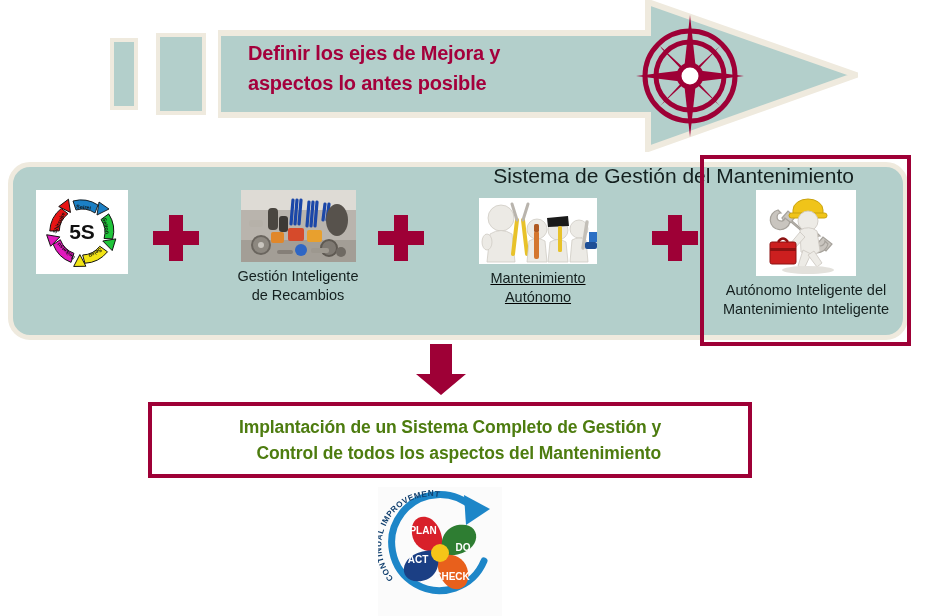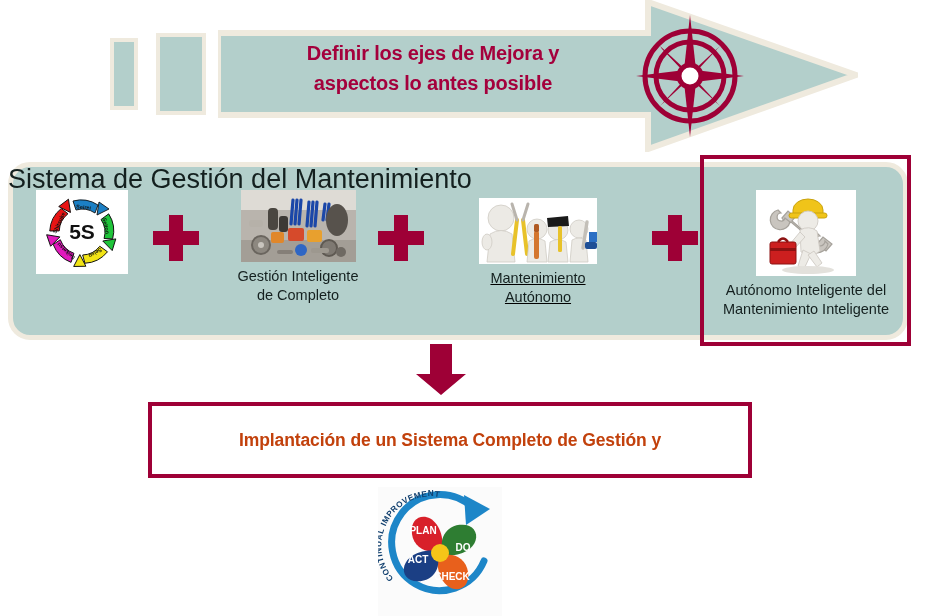--- a/index.html
+++ b/index.html
@@ -26,21 +26,20 @@
   #tick-bar-1 { left: 110px; top: 38px; width: 28px; height: 72px; }
   #tick-bar-2 { left: 156px; top: 33px; width: 50px; height: 82px; }
 
   #banner-arrow { position: absolute; left: 218px; top: 0; width: 640px; height: 152px; }
 
   #banner-text {
     position: absolute;
     left: 248px;
     top: 38px;
     width: 370px;
-    text-align: center;
     color: #a4003c;
     font-weight: bold;
     font-size: 20px;
     line-height: 30px;
     letter-spacing: -0.2px;
   }
   #banner-text .ln { display: block; white-space: nowrap; }
 
   #compass-rose { position: absolute; left: 636px; top: 13px; width: 108px; height: 126px; }
 
@@ -54,22 +53,22 @@
     background: #b3cfcb;
     border: 5px solid #efeade;
     border-radius: 22px;
     box-sizing: border-box;
   }
   #system-panel-title {
     position: absolute;
     left: 8px;
     top: 164px;
     width: 846px;
-    text-align: left;
-    font-size: 27px;
+    text-align: right;
+    font-size: 21px;
     color: #14201f;
     white-space: nowrap;
   }
 
   .pillar {
     position: absolute;
     top: 190px;
     text-align: center;
   }
   .pillar-img {
@@ -132,21 +131,21 @@
     box-sizing: border-box;
     display: flex;
     align-items: center;
     justify-content: center;
   }
   #result-text {
     text-align: right;
     font-weight: bold;
     font-size: 17.5px;
     line-height: 26px;
-    color: #c2410c;
+    color: #4d7c0f;
     letter-spacing: -0.1px;
   }
   #result-text .ln { display: block; white-space: nowrap; }
 
   
   #pdca-wheel {
     position: absolute;
     left: 378px;
     top: 487px;
     width: 124px;
@@ -265,21 +264,21 @@
       <circle cx="88" cy="58" r="8" fill="#7e7972" stroke="#5e5952" stroke-width="2"></circle>
       <circle cx="60" cy="60" r="6" fill="#2f66c4"></circle>
       <rect x="70" y="58" width="18" height="5" rx="2" fill="#9d988f"></rect>
       <rect x="8" y="30" width="14" height="7" rx="3" fill="#b6b1a9"></rect>
       <circle cx="100" cy="62" r="5" fill="#6f6a63"></circle>
       <rect x="36" y="60" width="16" height="4" rx="2" fill="#857f78"></rect>
     </svg>
   </div>
   <div class="pillar-label">
     <span class="ln">Gestión Inteligente</span>
-    <span class="ln">de Completo</span>
+    <span class="ln">de Recambios</span>
   </div>
 </div>
 
 <svg class="plus-sign" id="plus-2" viewBox="0 0 46 46">
   <polygon points="16,0 30,0 30,16 46,16 46,30 30,30 30,46 16,46 16,30 0,30 0,16 16,16" fill="#9e0036"></polygon>
 </svg>
 
 <div class="pillar" id="pillar-auto">
   <div class="pillar-img">
     <svg viewBox="0 0 118 66" width="118" height="66">
@@ -375,20 +374,21 @@
 
 <div id="highlight-box"></div>
 
 <svg id="down-arrow" viewBox="0 0 54 52">
   <polygon points="16,0 38,0 38,30 52,30 27,51 2,30 16,30" fill="#9e0036"></polygon>
 </svg>
 
 <div id="result-box">
   <div id="result-text">
     <span class="ln">Implantación de un Sistema Completo de Gestión y</span>
+    <span class="ln">Control de todos los aspectos del Mantenimiento</span>
   </div>
 </div>
 
 <div id="pdca-wheel">
   <svg id="pdca-svg" viewBox="0 0 124 129" width="124" height="129">
     <rect width="124" height="129" fill="#fbfbfb"></rect>
 
     <path d="M 96 22 A 48 48 0 1 0 106 74" fill="none" stroke="#1d86c8" stroke-width="7" stroke-linecap="round"></path>
 
     <polygon points="86,8 112,22 88,38" fill="#1d86c8"></polygon>

